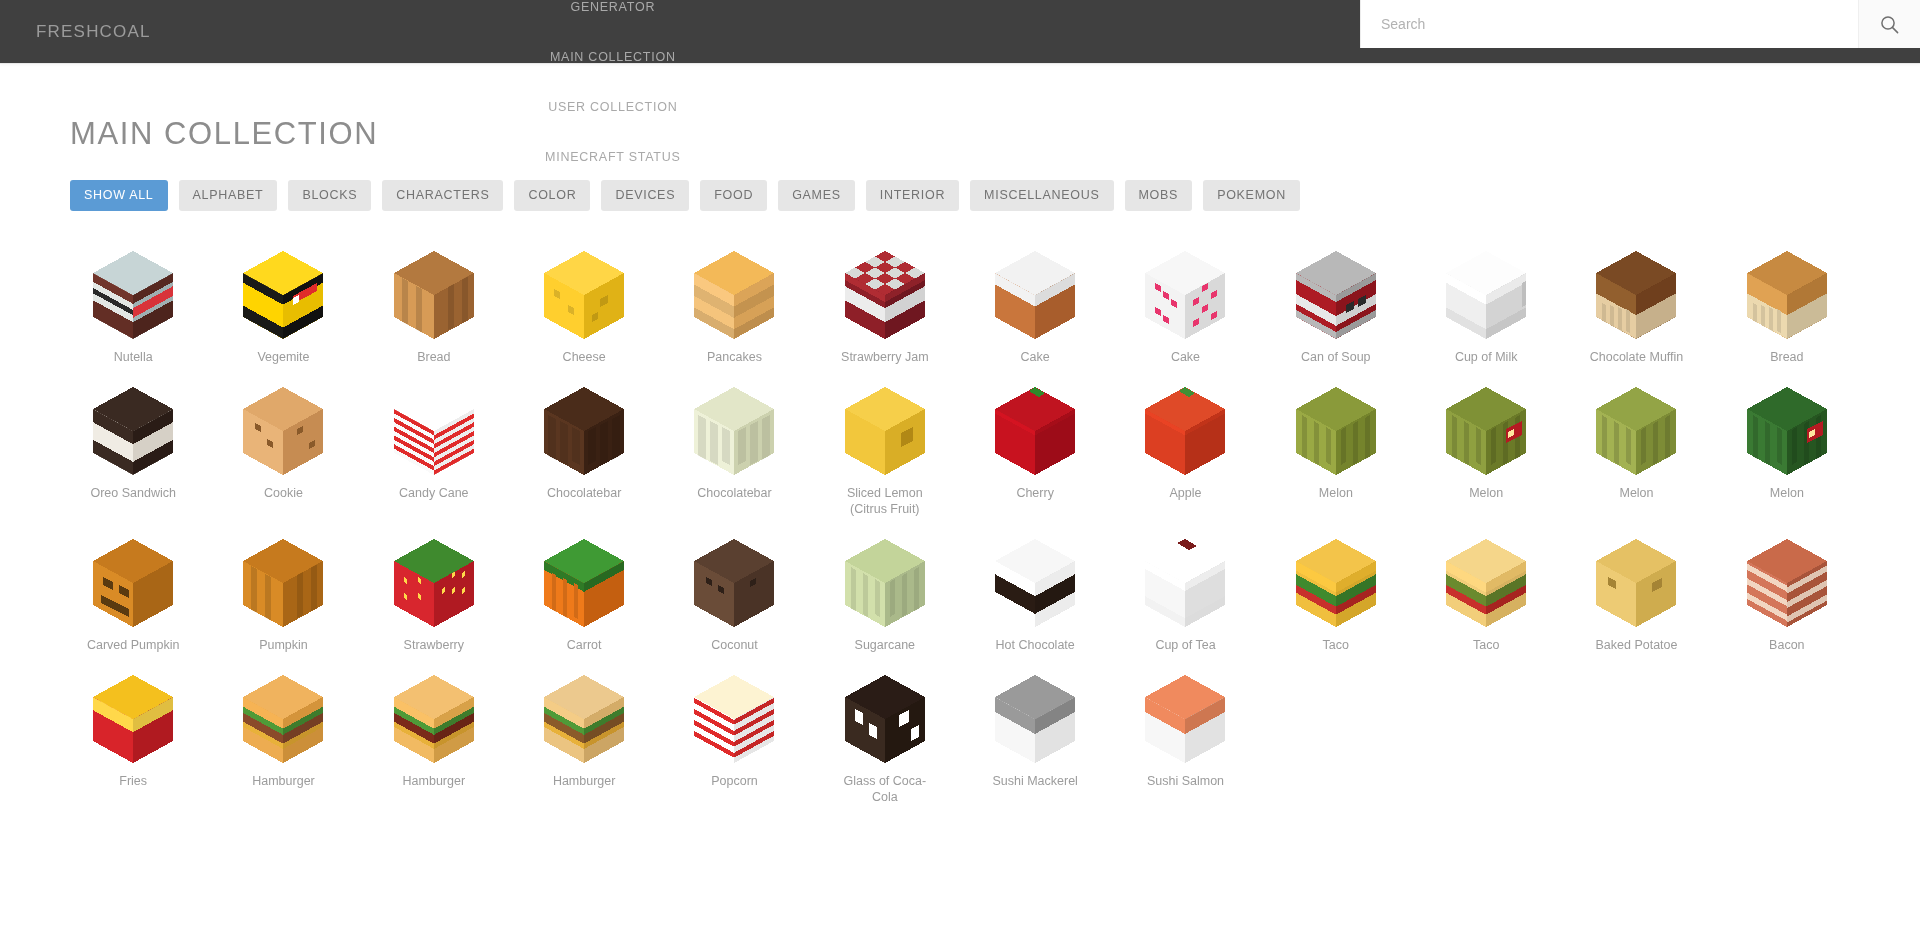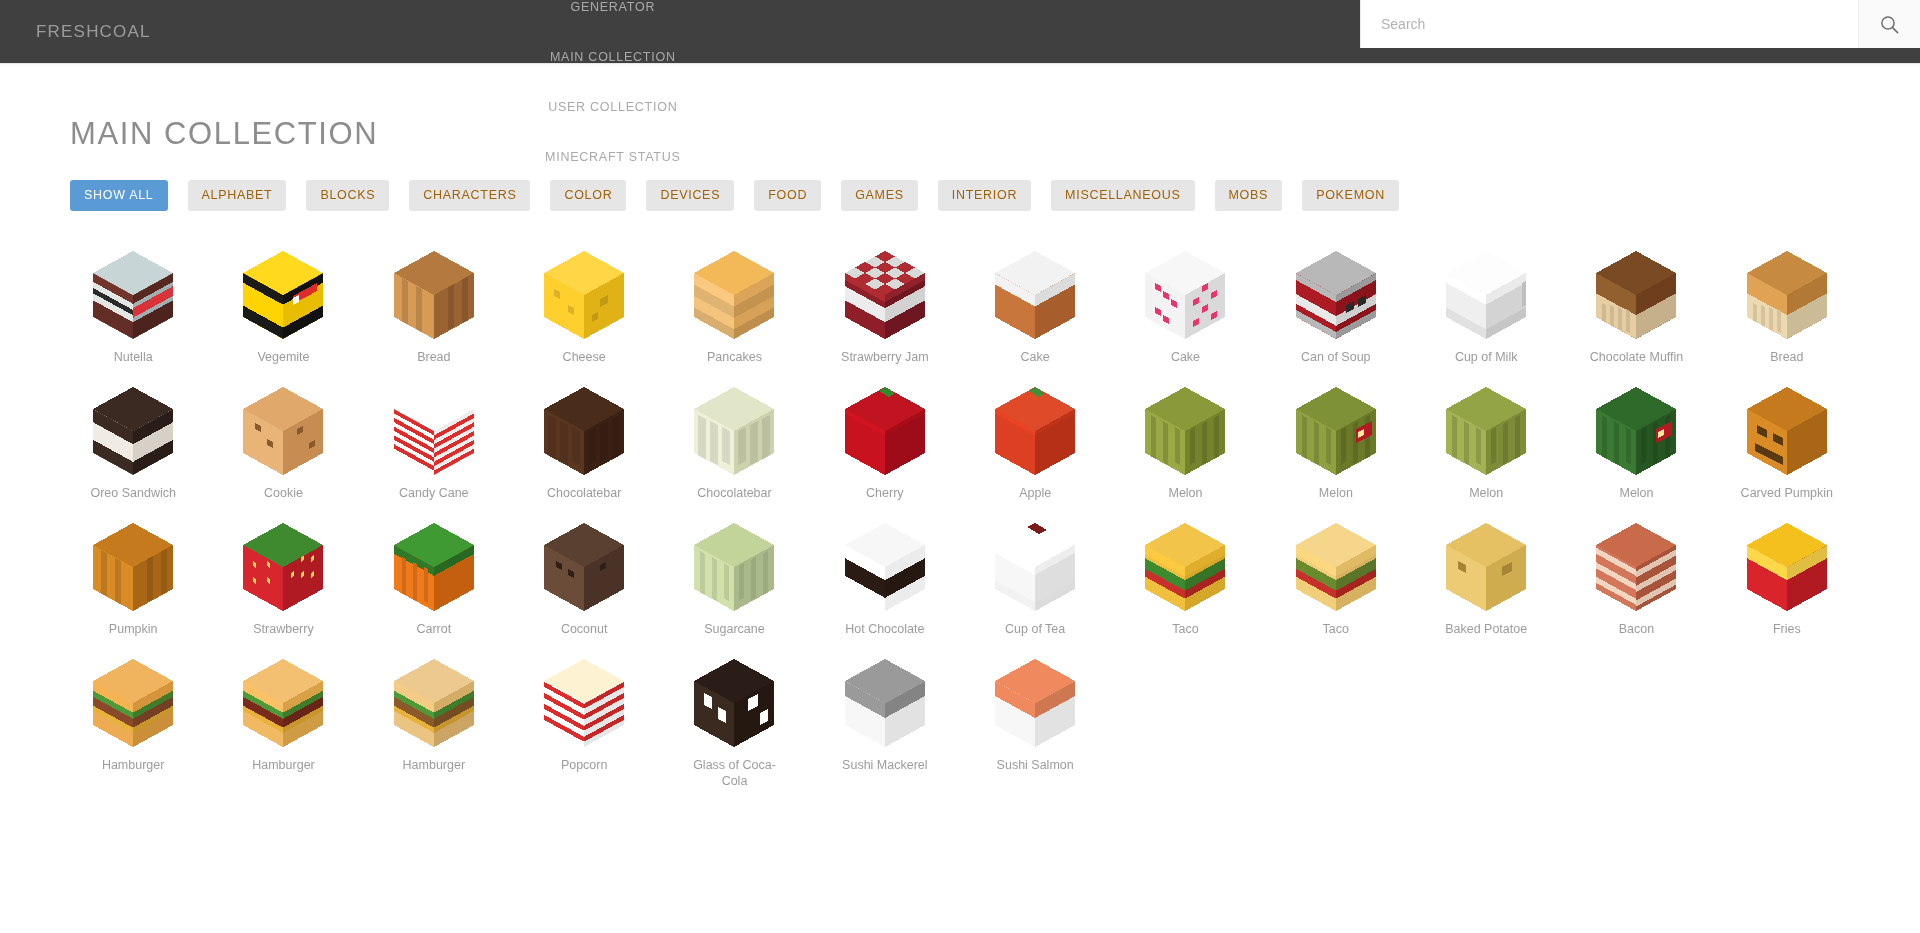--- a/index.html
+++ b/index.html
@@ -88,27 +88,27 @@
     margin: 52px 0 0 70px;
     font-size: 31px;
     letter-spacing: 1.6px;
     color: #8d8d8d;
     font-weight: 400;
   }
 
   .filters {
     margin: 28px 0 0 70px;
     display: flex;
-    gap: 20px;
+    gap: 11px;
     flex-wrap: nowrap;
   }
   .filter-btn {
     border: none;
     background: #e6e6e6;
-    color: #a16207;
+    color: #737373;
     font-size: 12.5px;
     letter-spacing: 0.7px;
     padding: 8px 14px 9px;
     border-radius: 3px;
     cursor: pointer;
     font-family: "Liberation Sans", sans-serif;
     white-space: nowrap;
   }
   .filter-btn.active { background: #5b9bd5; color: #ffffff; }
 
@@ -649,20 +649,40 @@
               <polygon points="66,36 58,40 58,80 66,76" fill="#bcc0a0"></polygon>
               <polygon points="54,42 46,46 46,80 54,76" fill="#bcc0a0"></polygon>
             </g>
           </svg>
         </div>
         <div class="cell-label">Chocolatebar</div>
       </a>
       <a class="cell" href="#">
         <div class="thumb">
           <svg width="84" height="92" viewBox="0 0 84 92" shape-rendering="crispEdges">
+            <polygon points="2,24 42,46 42,90 2,68" fill="#f2c73c"></polygon>
+            <polygon points="82,24 82,68 42,90 42,46" fill="#d9ae26"></polygon>
+            <polygon points="42,2 82,24 42,46 2,24" fill="#f6cf4a"></polygon>
+            <clipPath id="cl17">
+              <polygon points="2,24 42,46 42,90 2,68"></polygon>
+            </clipPath>
+            <clipPath id="cr17">
+              <polygon points="82,24 82,68 42,90 42,46"></polygon>
+            </clipPath>
+            <g clip-path="url(#cl17)"></g>
+            <g clip-path="url(#cr17)">
+              <polygon points="58,48 70,42 70,56 58,62" fill="#b18815"></polygon>
+            </g>
+          </svg>
+        </div>
+        <div class="cell-label">Sliced Lemon (Citrus Fruit)</div>
+      </a>
+      <a class="cell" href="#">
+        <div class="thumb">
+          <svg width="84" height="92" viewBox="0 0 84 92" shape-rendering="crispEdges">
             <polygon points="2,24 42,46 42,90 2,68" fill="#c8121f"></polygon>
             <polygon points="82,24 82,68 42,90 42,46" fill="#9d0c18"></polygon>
             <polygon points="42,2 82,24 42,46 2,24" fill="#c01420"></polygon>
             <clipPath id="cl18">
               <polygon points="2,24 42,46 42,90 2,68"></polygon>
             </clipPath>
             <clipPath id="cr18">
               <polygon points="82,24 82,68 42,90 42,46"></polygon>
             </clipPath>
             <g clip-path="url(#cl18)">

